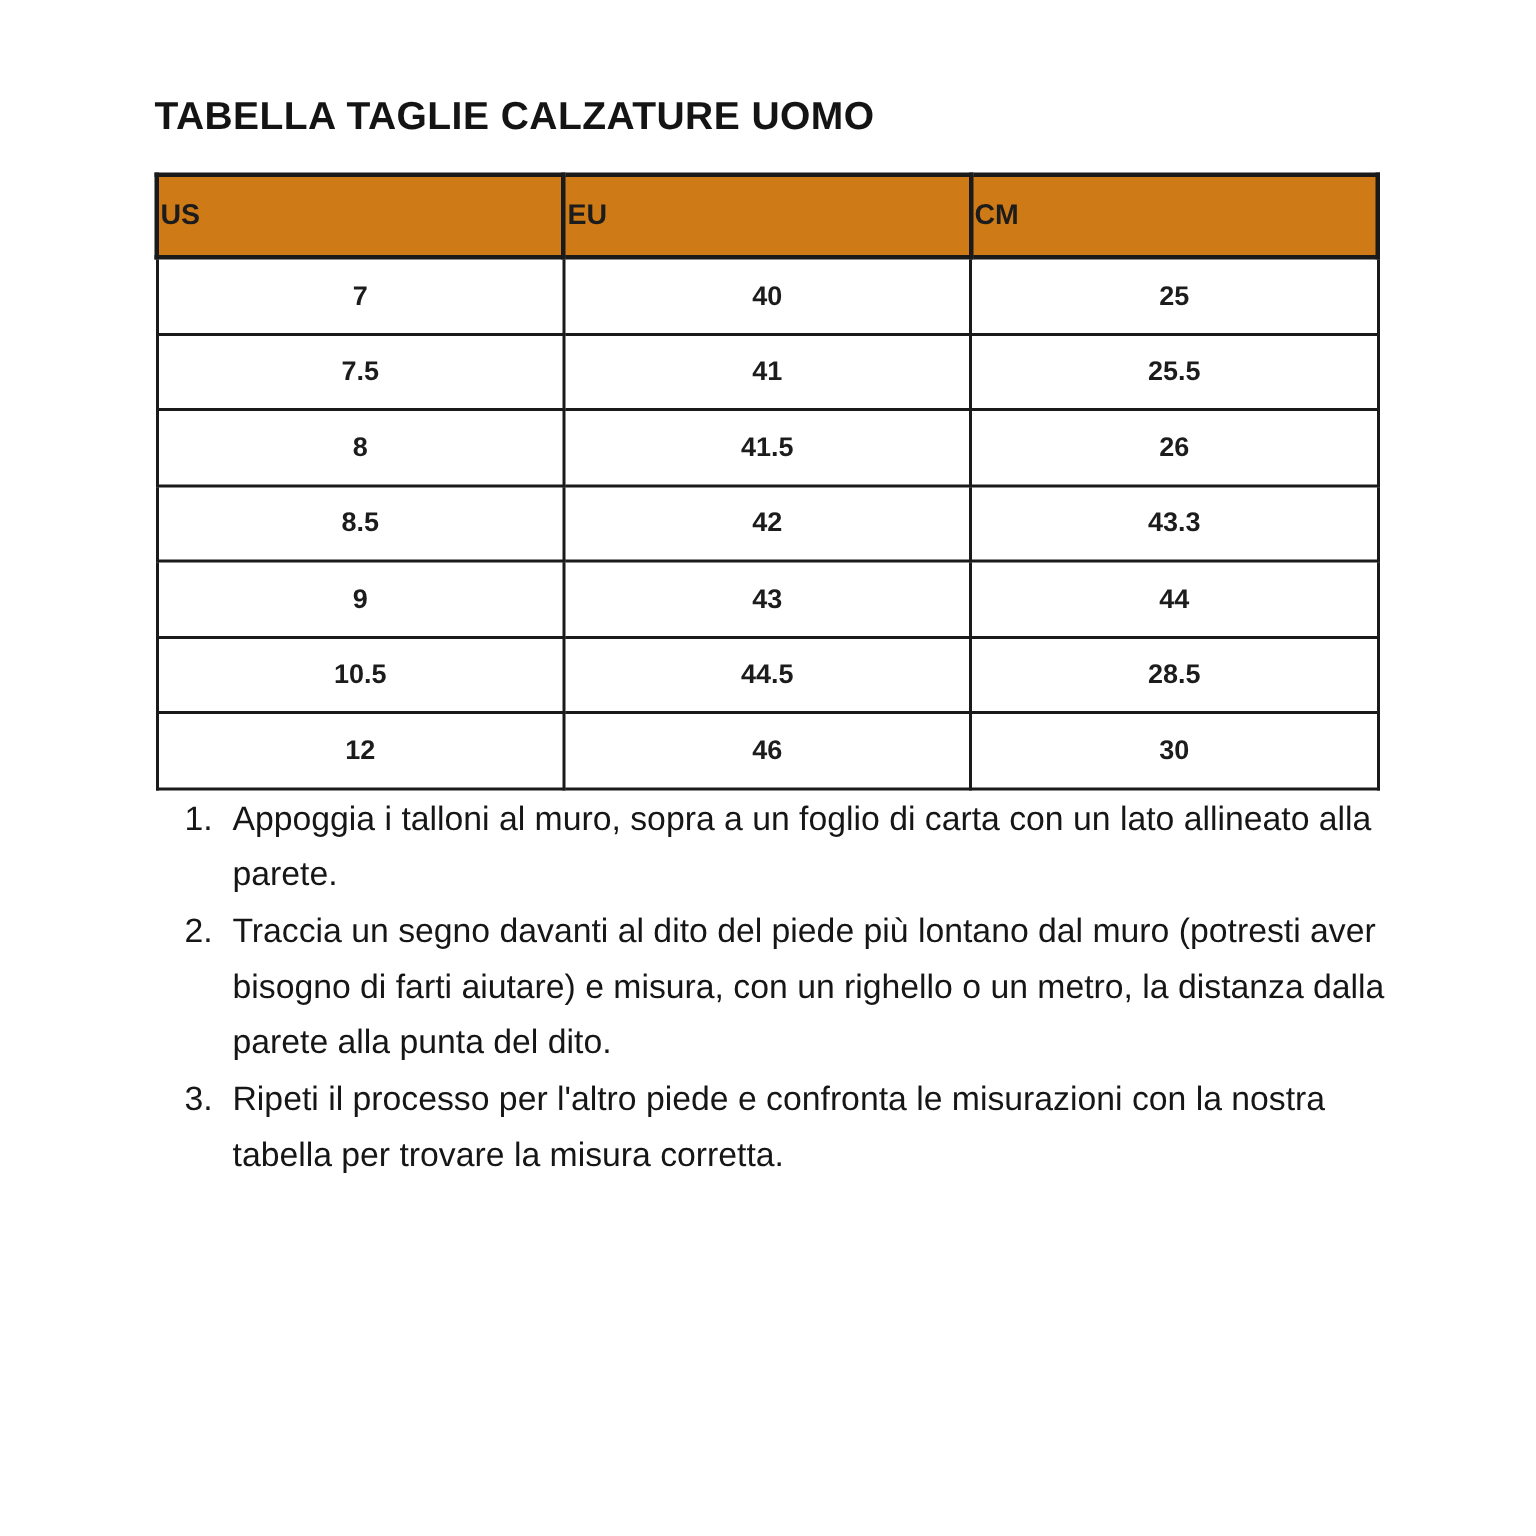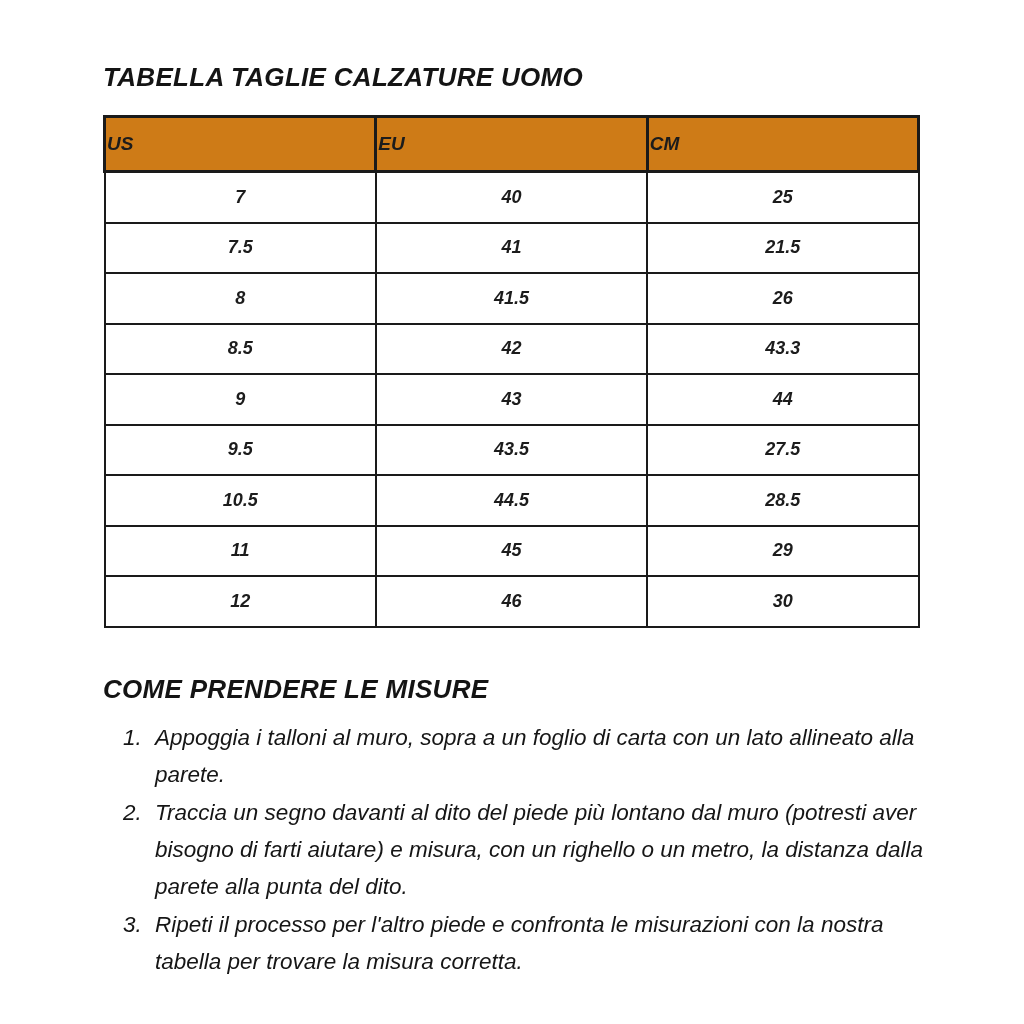--- a/index.html
+++ b/index.html
@@ -12,21 +12,20 @@
     width:1024px;height:1024px;
     background:#ffffff;
     font-family:"Liberation Sans", sans-serif;
     color:var(--text);
     overflow:hidden;
   }
   .page{
     box-sizing:border-box;
     width:1024px;height:1024px;
     padding:62px 84px 0 103px;
-    font-style:italic;
   }
   .page-title{
     font-size:26px;
     font-weight:bold;
     letter-spacing:.3px;
     color:var(--text);
     margin:0 0 22px 0;
   }
   table.size-table{
     width:817px;
@@ -86,61 +85,50 @@
     </thead>
     <tbody>
       <tr>
         <td>7</td>
         <td>40</td>
         <td>25</td>
       </tr>
       <tr>
         <td>7.5</td>
         <td>41</td>
-        <td>21.5</td>
+        <td>25.5</td>
       </tr>
       <tr>
         <td>8</td>
         <td>41.5</td>
         <td>26</td>
       </tr>
       <tr>
         <td>8.5</td>
         <td>42</td>
         <td>43.3</td>
       </tr>
       <tr>
         <td>9</td>
         <td>43</td>
         <td>44</td>
       </tr>
       <tr>
-        <td>9.5</td>
-        <td>43.5</td>
-        <td>27.5</td>
-      </tr>
-      <tr>
         <td>10.5</td>
         <td>44.5</td>
         <td>28.5</td>
-      </tr>
-      <tr>
-        <td>11</td>
-        <td>45</td>
-        <td>29</td>
       </tr>
       <tr>
         <td>12</td>
         <td>46</td>
         <td>30</td>
       </tr>
     </tbody>
   </table>
 
-  <h2 class="measure-heading">COME PRENDERE LE MISURE</h2>
 
   <ol class="measure-steps">
     <li>Appoggia i talloni al muro, sopra a un foglio di carta con un lato allineato alla parete.</li>
     <li>Traccia un segno davanti al dito del piede più lontano dal muro (potresti aver bisogno di farti aiutare) e misura, con un righello o un metro, la distanza dalla parete alla punta del dito.</li>
     <li>Ripeti il processo per l'altro piede e confronta le misurazioni con la nostra tabella per trovare la misura corretta.</li>
   </ol>
 
 </div>
 
 </body></html>

